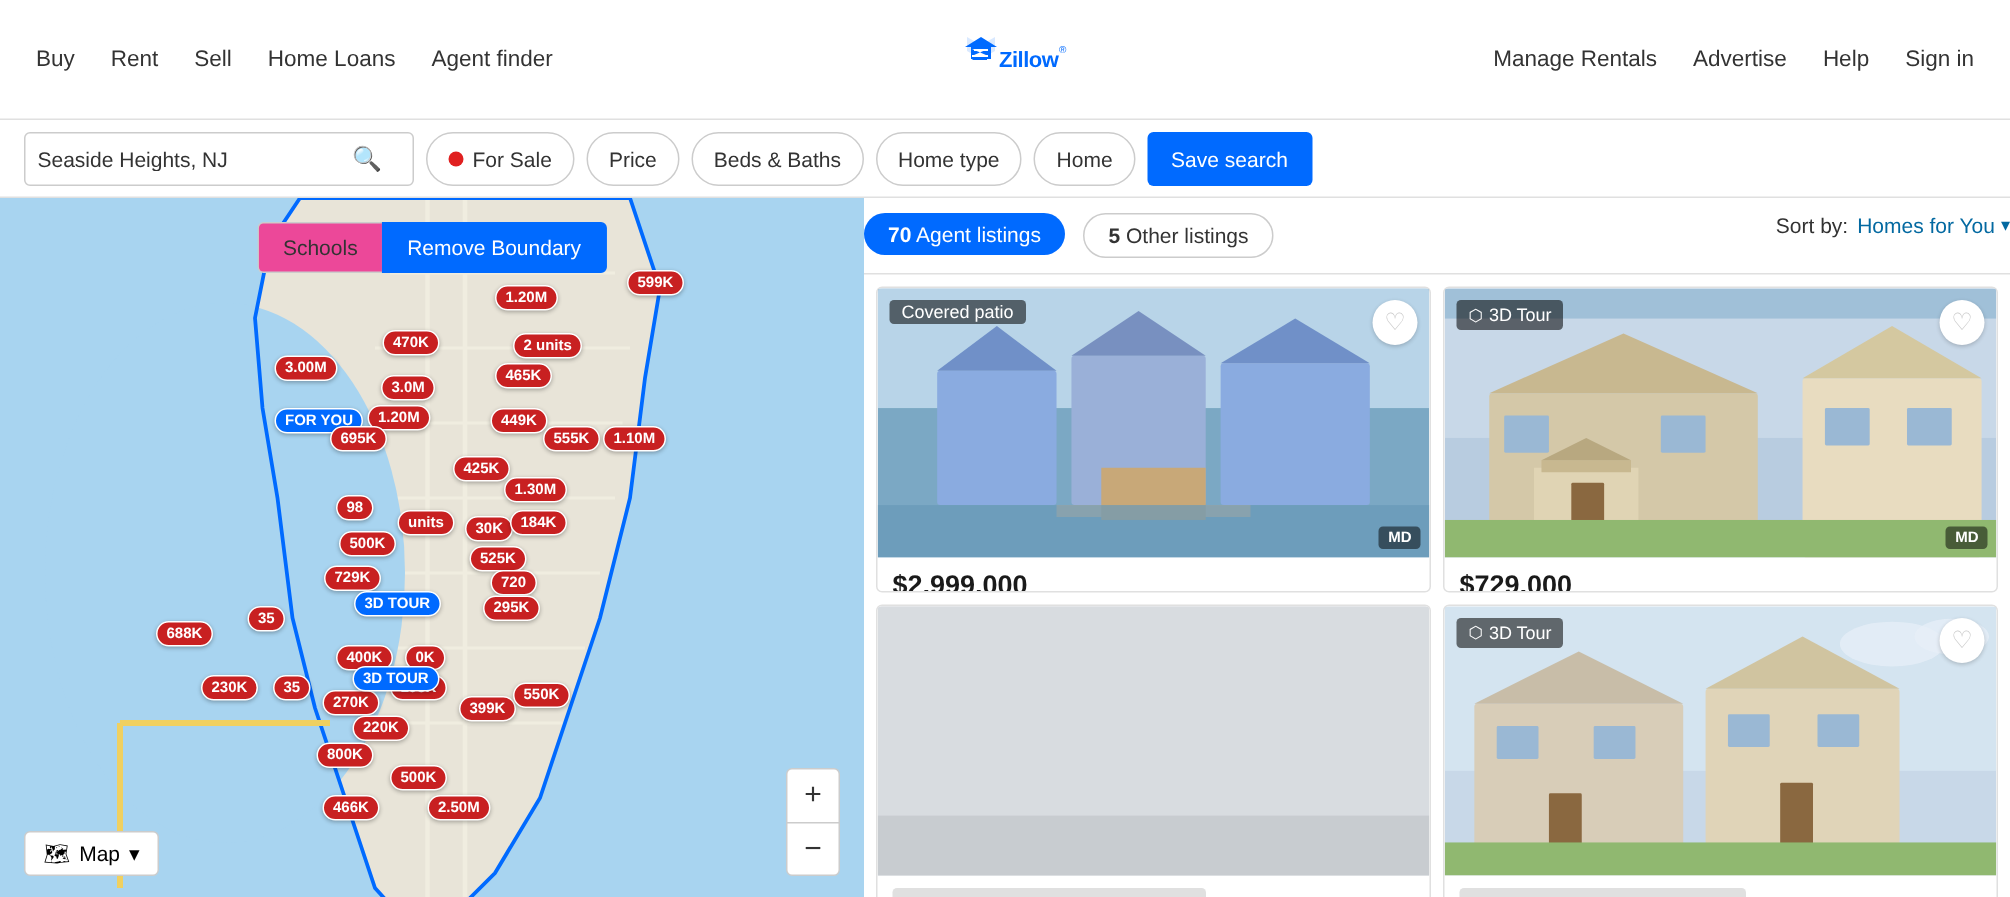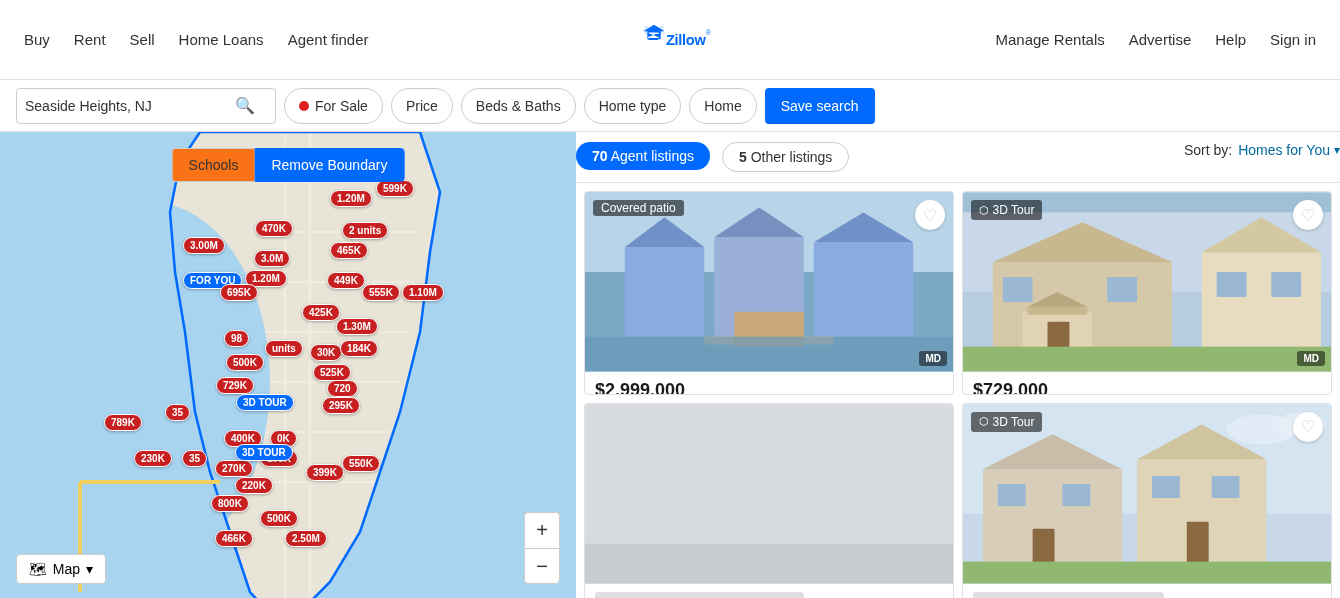--- a/index.html
+++ b/index.html
@@ -117,21 +117,21 @@
     .map-buttons-top {
       position: absolute;
       top: 16px;
       left: 50%;
       transform: translateX(-50%);
       display: flex;
       gap: 0;
       z-index: 10;
     }
     .map-btn-schools {
-      background: #f97316;
+      background: #ec4899;
       border: 1px solid #ccc;
       border-right: none;
       border-radius: 4px 0 0 4px;
       padding: 8px 16px;
       font-size: 14px;
       cursor: pointer;
       color: #333;
     }
     .map-btn-boundary {
       background: #006aff;
@@ -434,21 +434,21 @@
 
       <text x="0" y="478" font-size="9" fill="#aaa" font-family="Arial">Map data ©2024</text>
     </svg>
 
     <div class="map-buttons-top">
       <button class="map-btn-schools">Schools</button>
       <button class="map-btn-boundary">Remove Boundary</button>
     </div>
 
     <div style="position:absolute;top:0;left:0;width:100%;height:100%;pointer-events:none;">
-      <span class="pin" style="left:376px;top:48px;text-align:right;">599K</span>
+      <span class="pin" style="left:418px;top:48px;text-align:right;">599K</span>
       <span class="pin" style="left:330px;top:58px;">1.20M</span>
       <span class="pin" style="left:255px;top:88px;">470K</span>
       <span class="pin" style="left:342px;top:90px;">2 units</span>
       <span class="pin" style="left:183px;top:105px;">3.00M</span>
       <span class="pin" style="left:330px;top:110px;">465K</span>
       <span class="pin pin-blue" style="left:183px;top:140px;">FOR YOU</span>
       <span class="pin" style="left:254px;top:118px;">3.0M</span>
       <span class="pin" style="left:245px;top:138px;">1.20M</span>
       <span class="pin" style="left:327px;top:140px;">449K</span>
       <span class="pin" style="left:362px;top:152px;">555K</span>
@@ -465,21 +465,21 @@
       <span class="pin" style="left:216px;top:245px;">729K</span>
       <span class="pin" style="left:327px;top:248px;">720</span>
       <span class="pin" style="left:322px;top:265px;">295K</span>
       <span class="pin pin-blue" style="left:236px;top:262px;">3D TOUR</span>
       <span class="pin" style="left:224px;top:298px;">400K</span>
       <span class="pin" style="left:270px;top:298px;">0K</span>
       <span class="pin" style="left:260px;top:318px;">195K</span>
       <span class="pin" style="left:215px;top:328px;">270K</span>
       <span class="pin" style="left:306px;top:332px;">399K</span>
       <span class="pin" style="left:235px;top:345px;">220K</span>
-      <span class="pin" style="left:104px;top:282px;">789K</span>
+      <span class="pin" style="left:104px;top:282px;">688K</span>
       <span class="pin" style="left:134px;top:318px;">230K</span>
       <span class="pin" style="left:342px;top:323px;">550K</span>
       <span class="pin" style="left:211px;top:363px;">800K</span>
       <span class="pin" style="left:260px;top:378px;">500K</span>
       <span class="pin" style="left:285px;top:398px;">2.50M</span>
       <span class="pin" style="left:215px;top:398px;">466K</span>
       <span class="pin pin-blue" style="left:235px;top:312px;">3D TOUR</span>
       <span class="pin" style="left:165px;top:272px;">35</span>
       <span class="pin" style="left:182px;top:318px;">35</span>
     </div>

